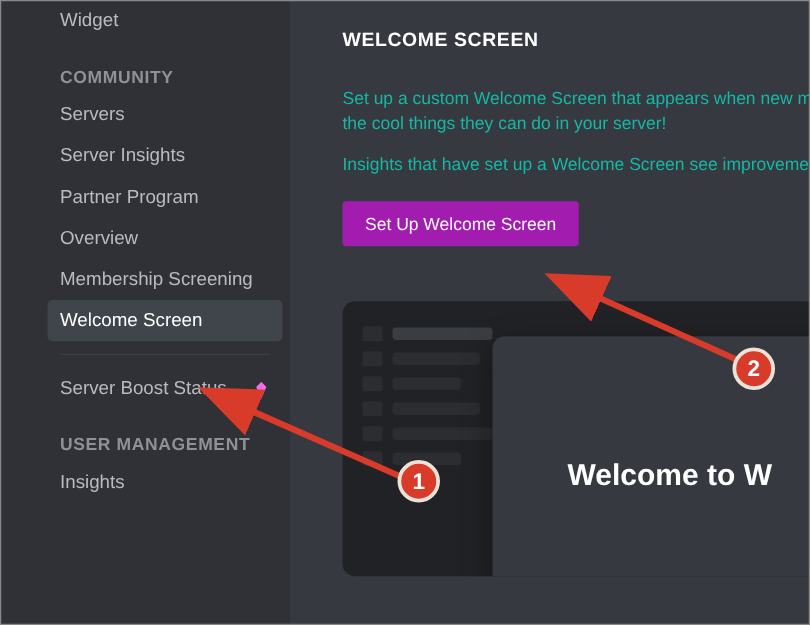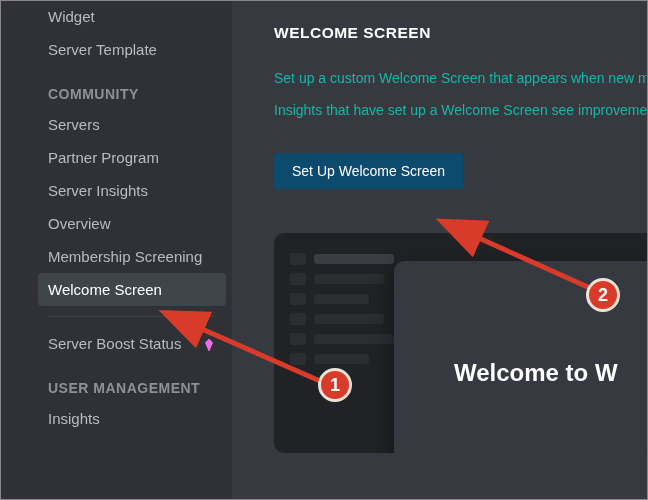--- a/index.html
+++ b/index.html
@@ -68,29 +68,29 @@
   }
   .main p {
     font-size: 14px;
     line-height: 1.45;
     color: #14b8a6;
     margin-bottom: 12px;
     white-space: nowrap;
   }
   .btn-primary {
     display: inline-block;
-    background: #0c4a6e;
+    background: #a21caf;
     color: #ffffff;
     font-size: 14px;
     font-weight: 500;
     padding: 10px 18px;
     border-radius: 3px;
     border: none;
     cursor: pointer;
-    margin-top: 20px;
+    margin-top: 8px;
   }
   
   .preview {
     margin-top: 44px;
     width: 380px;
     height: 220px;
     background: #202225;
     border-radius: 10px;
     padding: 16px 0 0 16px;
     position: relative;
@@ -142,33 +142,30 @@
 </head>
 <body>
 
 <div class="app">
 
   <nav class="sidebar">
     <div class="sidebar-inner">
       <div class="sidebar-item">
           <span>Widget</span>
         </div>
-      <div class="sidebar-item">
-          <span>Server Template</span>
-        </div>
 
       <div class="sidebar-heading">COMMUNITY</div>
       <div class="sidebar-item">
           <span>Servers</span>
         </div>
       <div class="sidebar-item">
+          <span>Server Insights</span>
+        </div>
+      <div class="sidebar-item">
           <span>Partner Program</span>
-        </div>
-      <div class="sidebar-item">
-          <span>Server Insights</span>
         </div>
       <div class="sidebar-item">
           <span>Overview</span>
         </div>
       <div class="sidebar-item">
           <span>Membership Screening</span>
         </div>
       <div class="sidebar-item active">
           <span>Welcome Screen</span>
         </div>
@@ -187,21 +184,21 @@
 
       <div class="sidebar-heading">USER MANAGEMENT</div>
       <div class="sidebar-item">
           <span>Insights</span>
         </div>
     </div>
   </nav>
 
   <main class="main">
     <h1>WELCOME SCREEN</h1>
-    <p><span>Set up a custom Welcome Screen that appears when new m</span><br></p>
+    <p><span>Set up a custom Welcome Screen that appears when new m</span><br><span>the cool things they can do in your server!</span></p>
     <p>Insights that have set up a Welcome Screen see improveme</p>
     <button class="btn-primary">Set Up Welcome Screen</button>
 
     <div class="preview">
       <div class="preview-channels">
         <div class="ch-row">
             <div class="ch-hash"></div>
             <div class="ch-line w1 light"></div>
           </div>
         <div class="ch-row">

